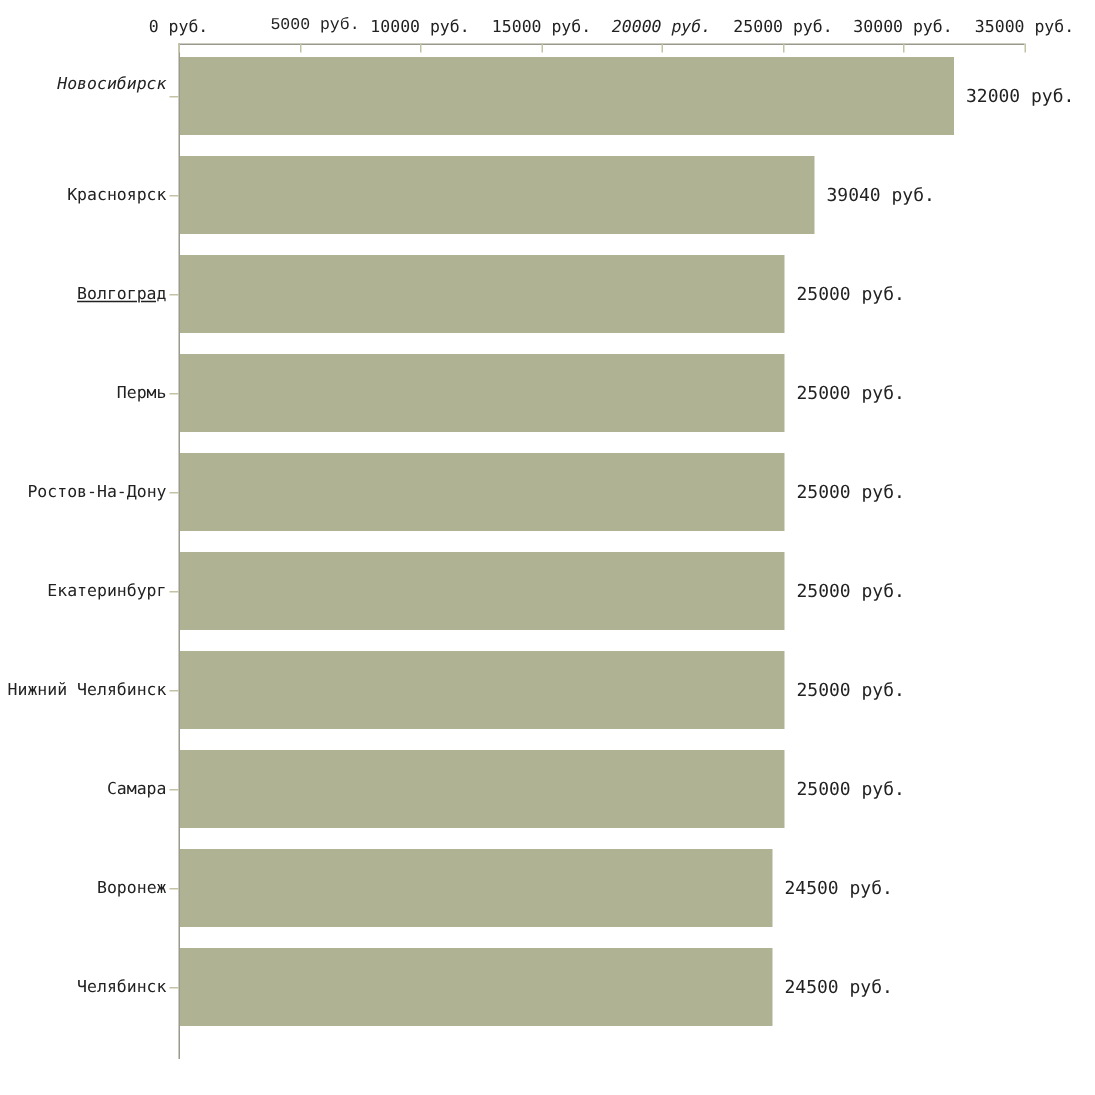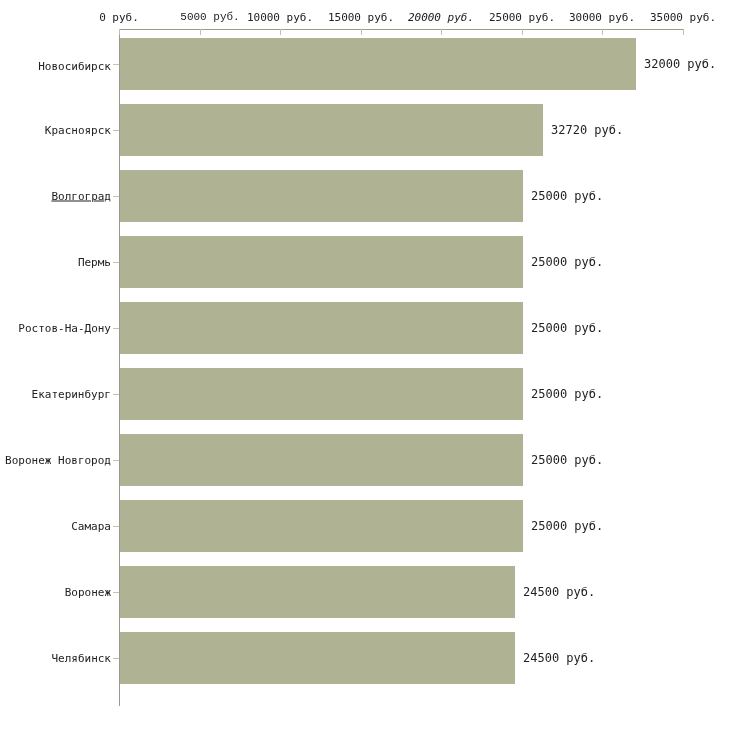--- a/index.html
+++ b/index.html
@@ -104,45 +104,45 @@
       <div class="x-tick-label" style="left: 441px; font-style: italic;">20000 руб.</div>
       <div class="x-tick" style="left: 522px;"></div>
       <div class="x-tick-label" style="left: 522px;">25000 руб.</div>
       <div class="x-tick" style="left: 602px;"></div>
       <div class="x-tick-label" style="left: 602px;">30000 руб.</div>
       <div class="x-tick" style="left: 683px;"></div>
       <div class="x-tick-label" style="left: 683px;">35000 руб.</div>
     </div>
   <div id="y-ticks-layer">
       <div class="y-tick" style="top: 64px;"></div>
-      <div class="y-tick-label" style="top: 66px;">Новосибирск</div>
+      <div class="y-tick-label" style="top: 56px; font-style: italic;">Новосибирск</div>
       <div class="y-tick" style="top: 130px;"></div>
       <div class="y-tick-label" style="top: 130px;">Красноярск</div>
       <div class="y-tick" style="top: 196px;"></div>
       <div class="y-tick-label" style="top: 196px; text-decoration: underline;">Волгоград</div>
       <div class="y-tick" style="top: 262px;"></div>
       <div class="y-tick-label" style="top: 262px;">Пермь</div>
       <div class="y-tick" style="top: 328px;"></div>
       <div class="y-tick-label" style="top: 328px;">Ростов-На-Дону</div>
       <div class="y-tick" style="top: 394px;"></div>
       <div class="y-tick-label" style="top: 394px; margin-left: 40px;">Екатеринбург</div>
       <div class="y-tick" style="top: 460px;"></div>
-      <div class="y-tick-label" style="top: 460px;">Воронеж Новгород</div>
+      <div class="y-tick-label" style="top: 460px;">Нижний Челябинск</div>
       <div class="y-tick" style="top: 526px;"></div>
       <div class="y-tick-label" style="top: 526px; text-align: center;">Самара</div>
       <div class="y-tick" style="top: 592px;"></div>
       <div class="y-tick-label" style="top: 592px;">Воронеж</div>
       <div class="y-tick" style="top: 658px;"></div>
       <div class="y-tick-label" style="top: 658px;">Челябинск</div>
     </div>
   <div id="bars-layer">
       <div class="bar" style="top: 38px; height: 52px; width: 516px;"></div>
       <div class="bar-value" style="left: 644px; top: 64px;">32000 руб.</div>
       <div class="bar" style="top: 104px; height: 52px; width: 423px;"></div>
-      <div class="bar-value" style="left: 551px; top: 130px;">32720 руб.</div>
+      <div class="bar-value" style="left: 551px; top: 130px;">39040 руб.</div>
       <div class="bar" style="top: 170px; height: 52px; width: 403px;"></div>
       <div class="bar-value" style="left: 531px; top: 196px;">25000 руб.</div>
       <div class="bar" style="top: 236px; height: 52px; width: 403px;"></div>
       <div class="bar-value" style="left: 531px; top: 262px;">25000 руб.</div>
       <div class="bar" style="top: 302px; height: 52px; width: 403px;"></div>
       <div class="bar-value" style="left: 531px; top: 328px;">25000 руб.</div>
       <div class="bar" style="top: 368px; height: 52px; width: 403px;"></div>
       <div class="bar-value" style="left: 531px; top: 394px;">25000 руб.</div>
       <div class="bar" style="top: 434px; height: 52px; width: 403px;"></div>
       <div class="bar-value" style="left: 531px; top: 460px;">25000 руб.</div>

